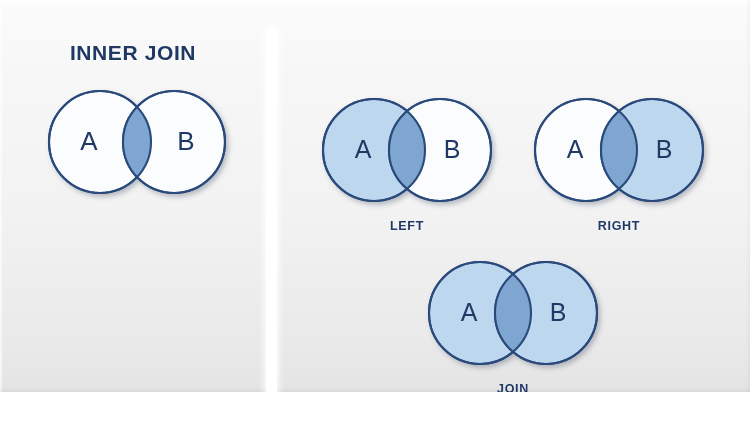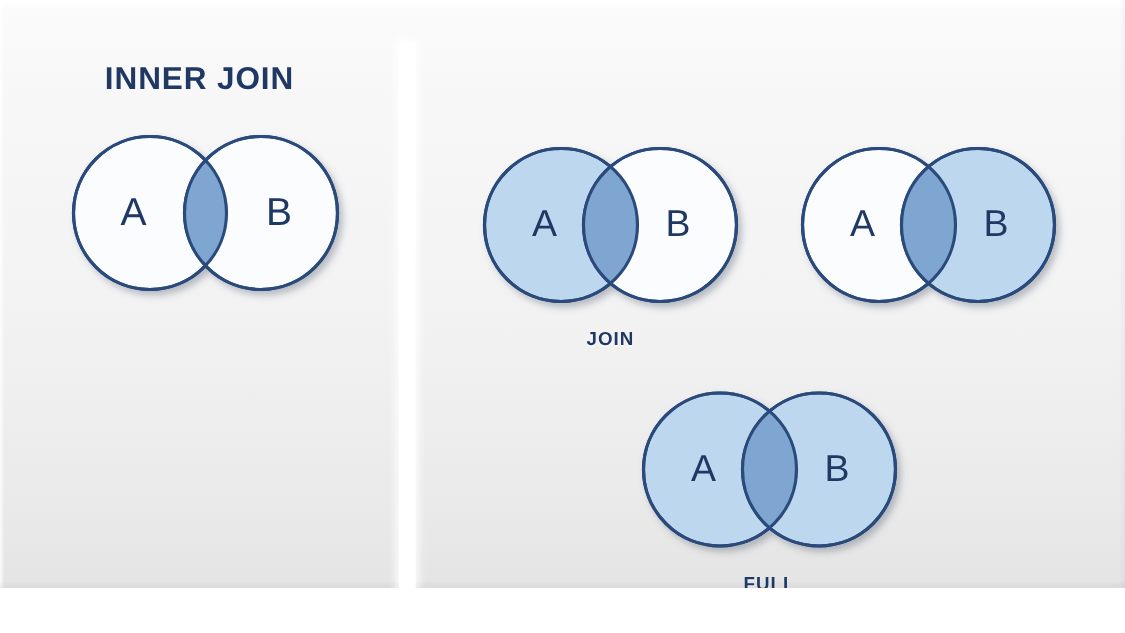--- a/index.html
+++ b/index.html
@@ -174,21 +174,21 @@
         <circle cx="128" cy="62" r="51" fill="#fbfcfd" stroke="#2a4a7c" stroke-width="2.1"></circle>
       </g>
       <g clip-path="url(#clipA-left)">
         <circle cx="128" cy="62" r="51" fill="#7fa6d0"></circle>
       </g>
       <circle cx="62" cy="62" r="51" fill="none" stroke="#2a4a7c" stroke-width="2.1"></circle>
       <circle cx="128" cy="62" r="51" fill="none" stroke="#2a4a7c" stroke-width="2.1"></circle>
       <text class="set-label" x="51" y="63">A</text>
       <text class="set-label" x="140" y="63">B</text>
     </svg>
-    <div class="venn-caption">JOIN</div>
+    <div class="venn-caption">LEFT</div>
   </div>
 
   <div id="venn-right" class="venn">
     <svg width="190" height="125" viewBox="0 0 190 125">
       <defs>
         <clipPath id="clipA-right">
             <circle cx="62" cy="62" r="51"></circle>
           </clipPath>
         <filter id="sh-right" x="-25%" y="-25%" width="160%" height="160%">
           <feDropShadow dx="2.5" dy="3" stdDeviation="2.6" flood-color="#6b7480" flood-opacity="0.45"></feDropShadow>
@@ -199,20 +199,21 @@
         <circle cx="128" cy="62" r="51" fill="#bdd7ee" stroke="#2a4a7c" stroke-width="2.1"></circle>
       </g>
       <g clip-path="url(#clipA-right)">
         <circle cx="128" cy="62" r="51" fill="#7fa6d0"></circle>
       </g>
       <circle cx="62" cy="62" r="51" fill="none" stroke="#2a4a7c" stroke-width="2.1"></circle>
       <circle cx="128" cy="62" r="51" fill="none" stroke="#2a4a7c" stroke-width="2.1"></circle>
       <text class="set-label" x="51" y="63">A</text>
       <text class="set-label" x="140" y="63">B</text>
     </svg>
+    <div class="venn-caption">RIGHT</div>
   </div>
 
   <div id="venn-full" class="venn">
     <svg width="190" height="125" viewBox="0 0 190 125">
       <defs>
         <clipPath id="clipA-full">
             <circle cx="62" cy="62" r="51"></circle>
           </clipPath>
         <filter id="sh-full" x="-25%" y="-25%" width="160%" height="160%">
           <feDropShadow dx="2.5" dy="3" stdDeviation="2.6" flood-color="#6b7480" flood-opacity="0.45"></feDropShadow>
@@ -223,16 +224,16 @@
         <circle cx="128" cy="62" r="51" fill="#bdd7ee" stroke="#2a4a7c" stroke-width="2.1"></circle>
       </g>
       <g clip-path="url(#clipA-full)">
         <circle cx="128" cy="62" r="51" fill="#7fa6d0"></circle>
       </g>
       <circle cx="62" cy="62" r="51" fill="none" stroke="#2a4a7c" stroke-width="2.1"></circle>
       <circle cx="128" cy="62" r="51" fill="none" stroke="#2a4a7c" stroke-width="2.1"></circle>
       <text class="set-label" x="51" y="63">A</text>
       <text class="set-label" x="140" y="63">B</text>
     </svg>
-    <div class="venn-caption">FULL</div>
+    <div class="venn-caption">JOIN</div>
   </div>
 
 </div>
 
 </body></html>

